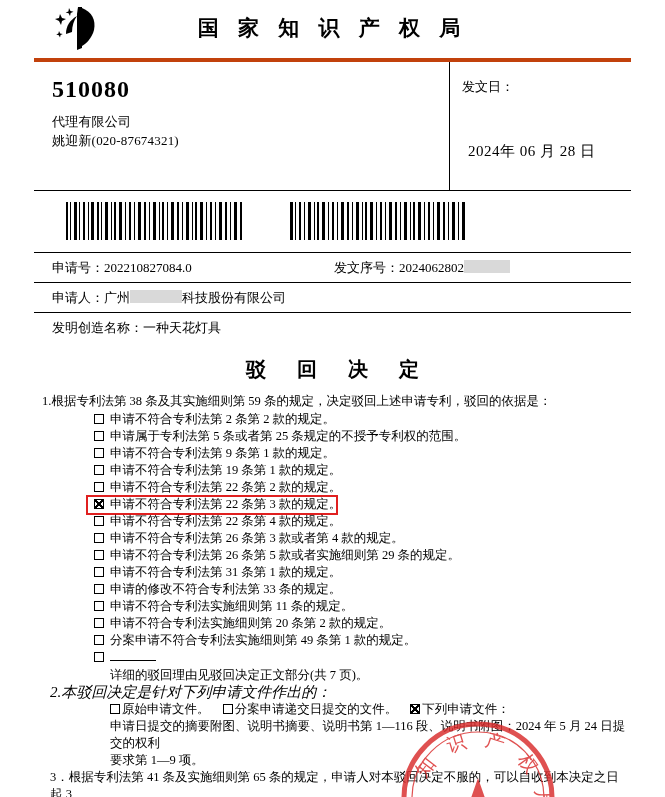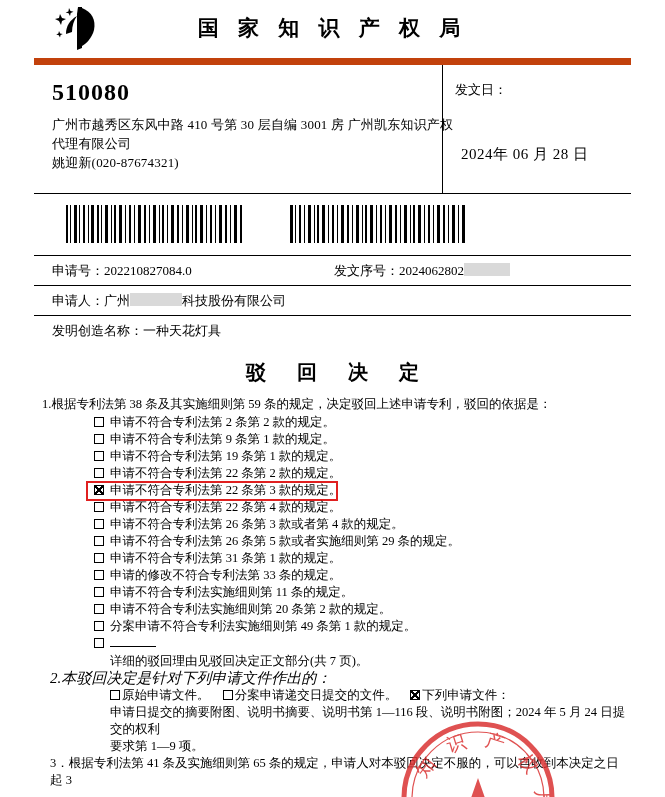--- a/index.html
+++ b/index.html
@@ -19,21 +19,21 @@
     position: relative;
     width: 665px;
     height: 797px;
     box-sizing: border-box;
     padding: 0 34px;
   }
   
   .header {
     position: relative;
     height: 58px;
-    border-bottom: 7px solid #c2410c;
+    border-bottom: 4px solid #c2410c;
   }
   .logo {
     position: absolute;
     left: 18px;
     top: 4px;
     width: 54px;
     height: 50px;
   }
   .org-title {
     position: absolute;
@@ -67,21 +67,21 @@
     font-size: 13px;
     line-height: 19px;
     letter-spacing: 0.2px;
   }
   .addr-line.indent {
     text-align: left;
     width: 370px;
   }
   .addr-right {
     position: absolute;
-    right: 8px;
+    right: 1px;
     top: 0;
     bottom: 0;
     width: 180px;
     border-left: 1px solid #000;
   }
   .issue-label {
     font-size: 13px;
     margin: 16px 0 0 12px;
   }
   .issue-date {
@@ -259,21 +259,20 @@
           <polygon points="7,27 8.2,29.4 10.8,30 8.6,31 8,33.6 6.8,31.2 4.2,30.6 6.4,29.6"></polygon>
         </g>
       </svg>
     </span>
     <div class="org-title">国 家 知 识 产 权 局</div>
   </div>
 
   <div class="addr-wrap">
     <div class="addr-left">
       <div class="postcode">510080</div>
-      <div class="addr-line">广州市越秀区东风中路 410 号第 30 层自编 3001 房  广州凯东知识产权</div>
       <div class="addr-line indent">代理有限公司</div>
       <div class="addr-line indent">姚迎新(020-87674321)</div>
     </div>
     <div class="addr-right">
       <div class="issue-label">发文日：</div>
       <div class="issue-date">2024年 06 月 28 日</div>
     </div>
   </div>
 
   <div class="barcode-row">
@@ -382,20 +381,21 @@
   </div>
 
   <div class="doc-title">驳 回 决 定</div>
 
   <div class="body-text">
 
     <div class="clause-1">1.根据专利法第 38 条及其实施细则第 59 条的规定，决定驳回上述申请专利，驳回的依据是：</div>
 
     <ul class="check-list">
       <li class="check-item"><span class="box"></span><span>申请不符合专利法第 2 条第 2 款的规定。</span></li>
+      <li class="check-item"><span class="box"></span><span>申请属于专利法第 5 条或者第 25 条规定的不授予专利权的范围。</span></li>
       <li class="check-item"><span class="box"></span><span>申请不符合专利法第 9 条第 1 款的规定。</span></li>
       <li class="check-item"><span class="box"></span><span>申请不符合专利法第 19 条第 1 款的规定。</span></li>
       <li class="check-item"><span class="box"></span><span>申请不符合专利法第 22 条第 2 款的规定。</span></li>
       <li class="check-item" style="position:relative">
         <span class="highlight-box" style="top:-1px"></span>
         <span class="box checked"></span><span>申请不符合专利法第 22 条第 3 款的规定。</span>
       </li>
       <li class="check-item"><span class="box"></span><span>申请不符合专利法第 22 条第 4 款的规定。</span></li>
       <li class="check-item"><span class="box"></span><span>申请不符合专利法第 26 条第 3 款或者第 4 款的规定。</span></li>
       <li class="check-item"><span class="box"></span><span>申请不符合专利法第 26 条第 5 款或者实施细则第 29 条的规定。</span></li>

